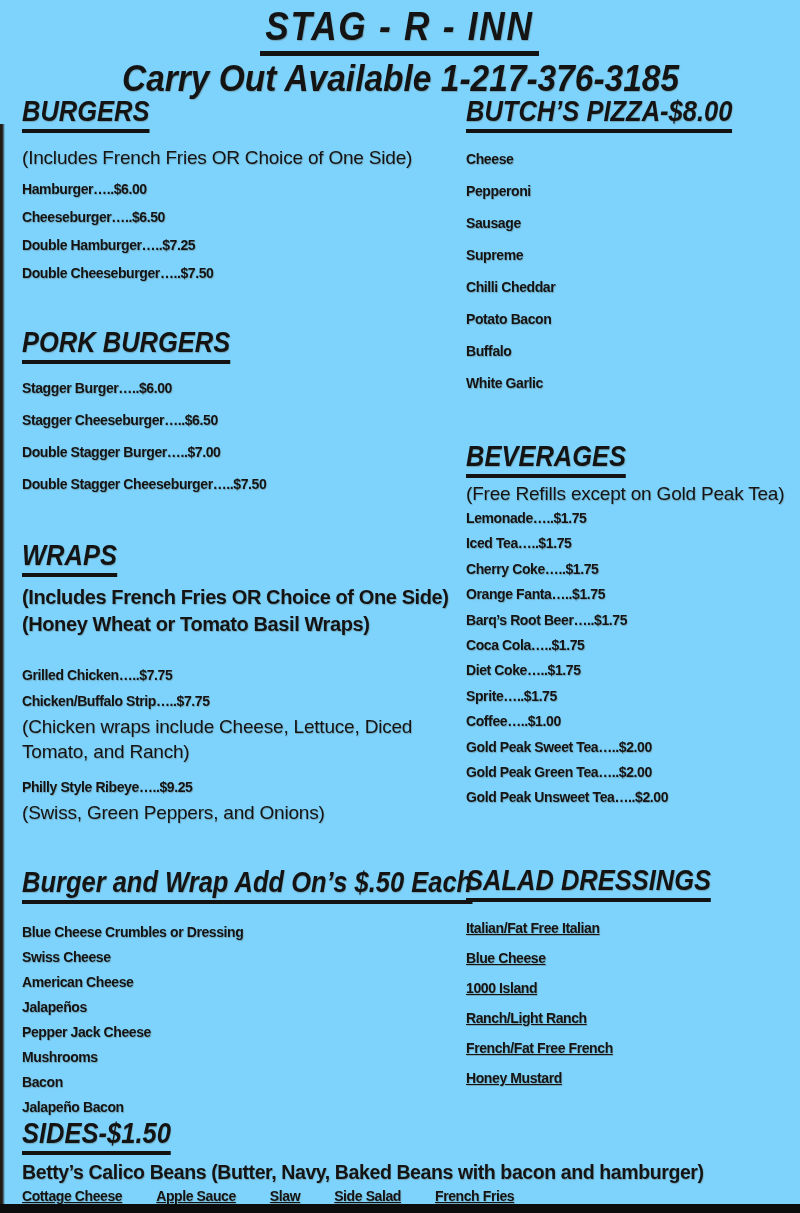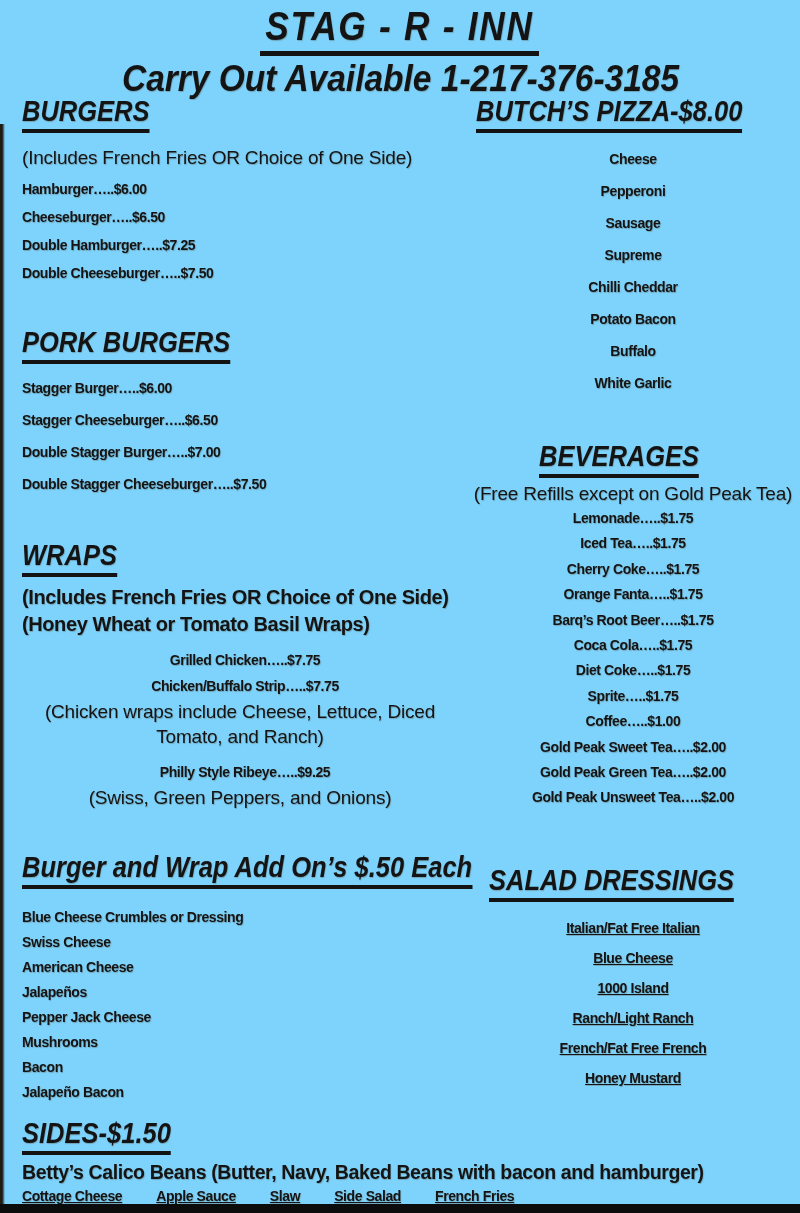--- a/index.html
+++ b/index.html
@@ -25,21 +25,21 @@
   }
   .subtitle{
     display:inline-block;
     font-size:36px;font-weight:bold;font-style:italic;
     transform:scaleX(.93);
     line-height:40px;
     margin-top:3px;
     white-space:nowrap;
   }
   .col-left{position:absolute;left:22px;top:94px;width:446px;}
-  .col-right{position:absolute;left:466px;top:94px;width:334px;text-align:center;}
+  .col-right{position:absolute;left:466px;top:94px;width:334px;}
   .h{
     display:inline-block;
     font-size:30px;font-weight:bold;font-style:italic;
     transform:scaleX(.85);transform-origin:0 50%;
     border-bottom:4px solid #131313;
     padding-bottom:1px;
     line-height:34px;
     white-space:nowrap;
   }
   .item{
@@ -55,21 +55,21 @@
   
   .burgers .note{margin-top:12px;line-height:26px;white-space:nowrap;}
   .burgers .items{margin-top:4px;}
   .burgers .item{line-height:28px;}
   .pork{margin-top:38px;}
   .pork .items{margin-top:8px;}
   .pork .item{line-height:32px;}
   .wraps{margin-top:38px;}
   .wraps .bnotes{margin-top:7px;}
   .wraps .bnote{font-weight:bold;font-size:20px;letter-spacing:-0.4px;line-height:27px;white-space:nowrap;}
-  .wraps .items{margin-top:9px;text-align:center;}
+  .wraps .items{margin-top:24px;}
   .wraps .item{line-height:26px;}
   .wraps .wrap-note{max-width:436px;line-height:25px;}
   .wraps .ribeye{margin-top:10px;line-height:26px;}
   .addons{margin-top:40px;}
   .addons .items{margin-top:16px;}
   .addons .item{line-height:25px;}
   .sides{position:absolute;left:22px;top:1116px;width:778px;}
   .sides .beans{margin-top:5px;font-weight:bold;font-size:19.5px;letter-spacing:-0.4px;line-height:24px;white-space:nowrap;}
   .sides .row{margin-top:1px;display:flex;gap:34px;text-decoration:underline;}
   .sides .row .item{line-height:23px;}

